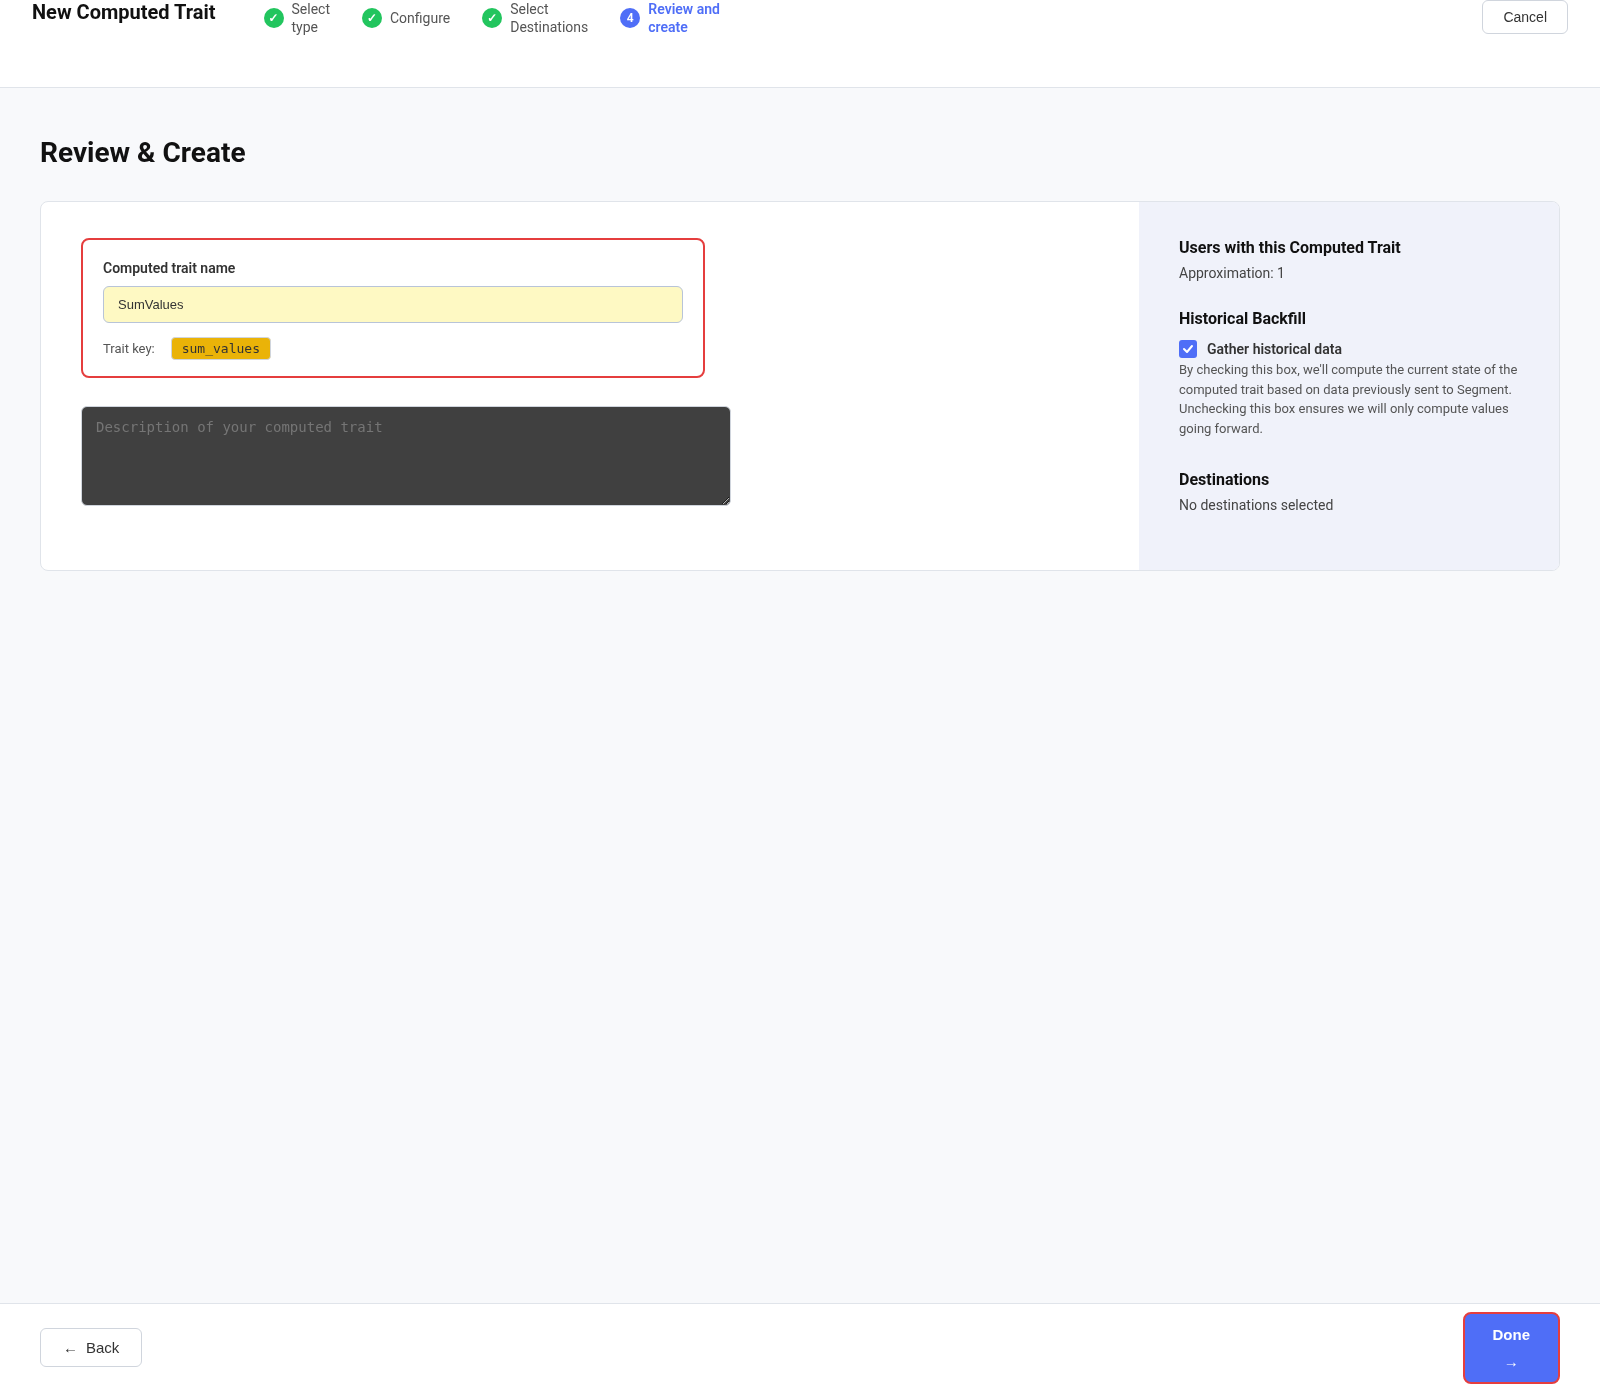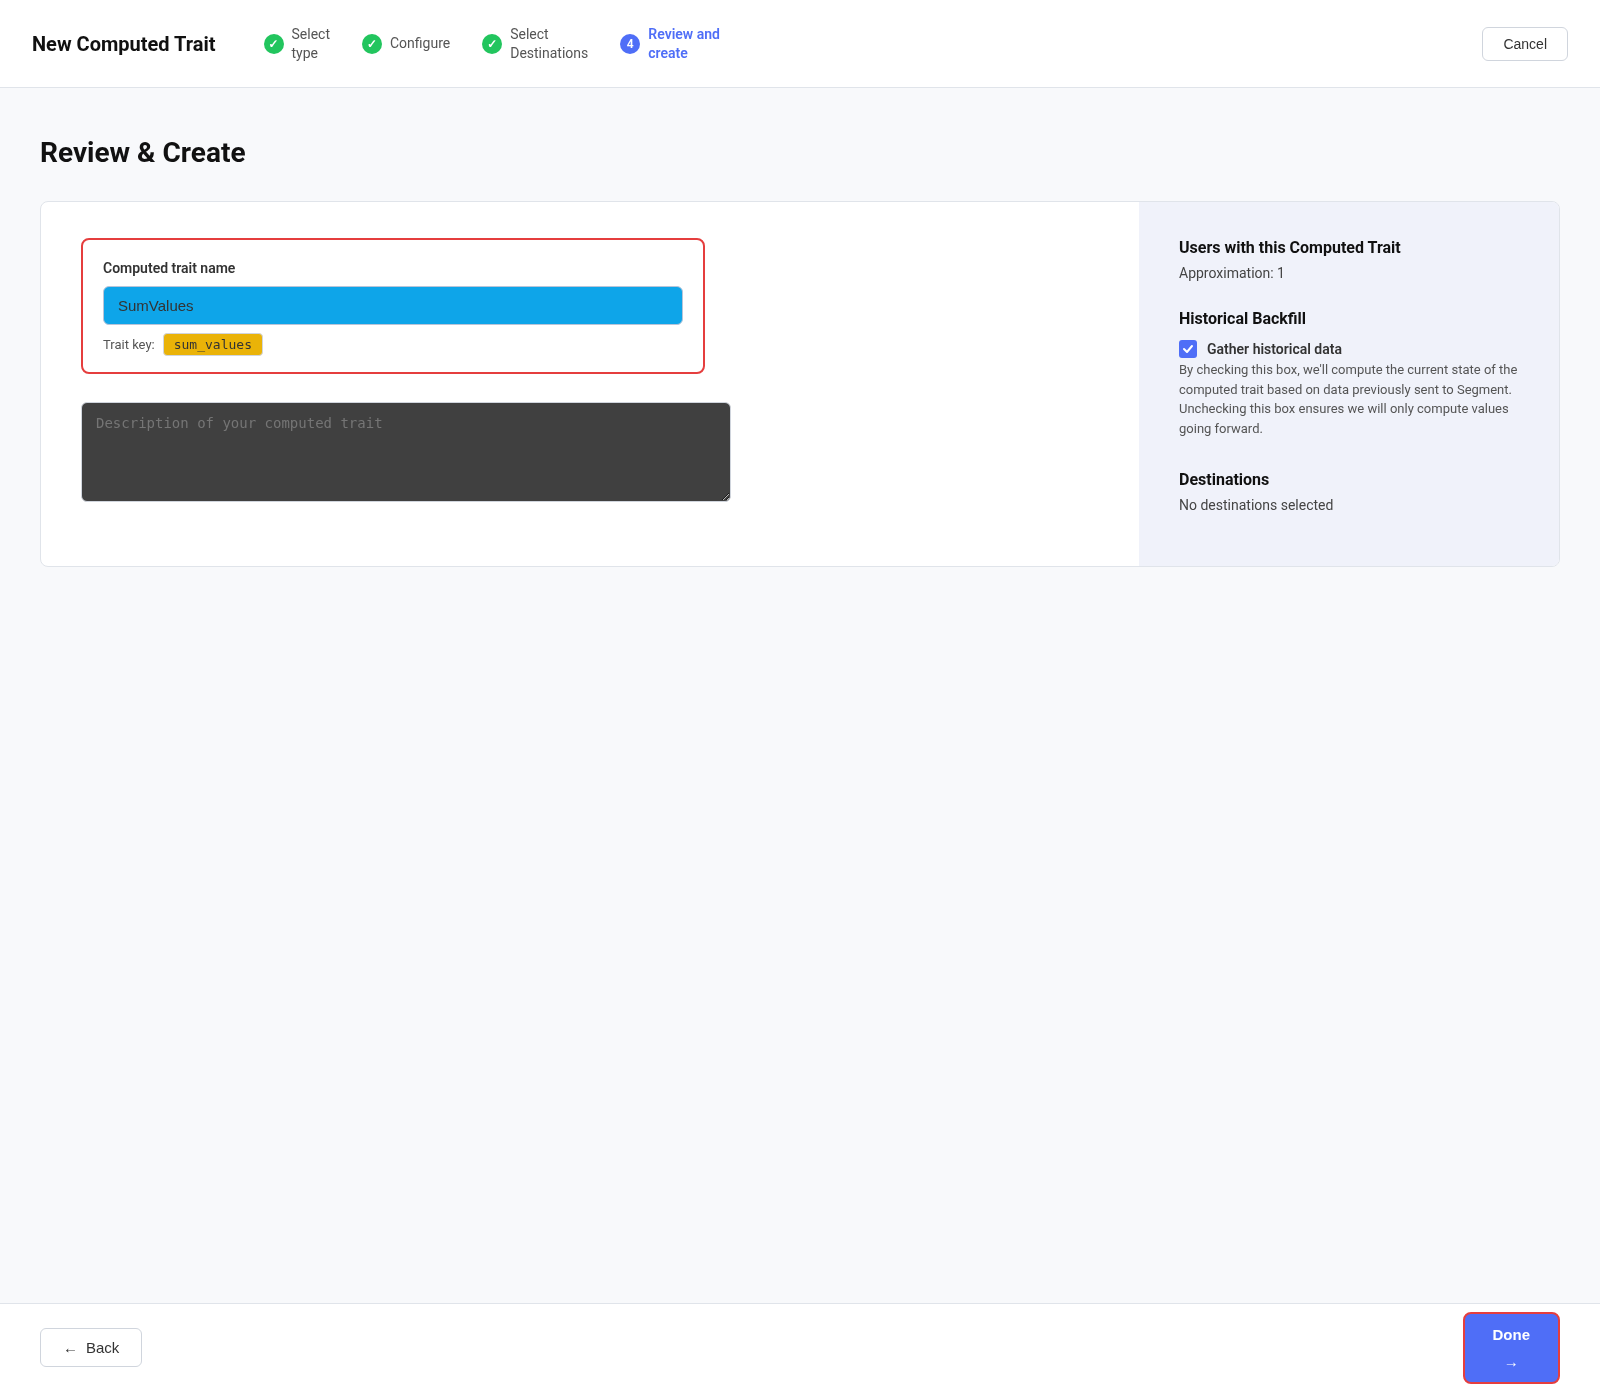--- a/index.html
+++ b/index.html
@@ -10,21 +10,21 @@
       min-height: 1391px;
       display: flex;
       flex-direction: column;
     }
 
     
     .header {
       background: #ffffff;
       border-bottom: 1px solid #e0e4ea;
       display: flex;
-      align-items: center;
+      align-items: flex-start;
       padding: 0 32px;
       height: 88px;
       flex-shrink: 0;
     }
     .header-title {
       font-size: 20px;
       font-weight: 700;
       color: #111;
       white-space: nowrap;
       margin-right: 48px;
@@ -125,30 +125,30 @@
       font-weight: 600;
       color: #333;
       margin-bottom: 10px;
       display: block;
     }
     .trait-name-input {
       width: 580px;
       border: 1px solid #b8c4d8;
       border-radius: 6px;
       padding: 10px 14px;
-      font-size: 15px;
+      font-size: 13px;
       color: #333;
       outline: none;
-      background: #0ea5e9;
+      background: #fef9c3;
     }
     .trait-key-row {
       display: flex;
       align-items: center;
-      gap: 8px;
-      margin-top: 8px;
+      gap: 16px;
+      margin-top: 14px;
       font-size: 13px;
       color: #555;
     }
     .trait-key-badge {
       background: #eab308;
       border: 1px solid #d0d5dd;
       border-radius: 4px;
       padding: 3px 10px;
       font-size: 13px;
       font-family: monospace;

